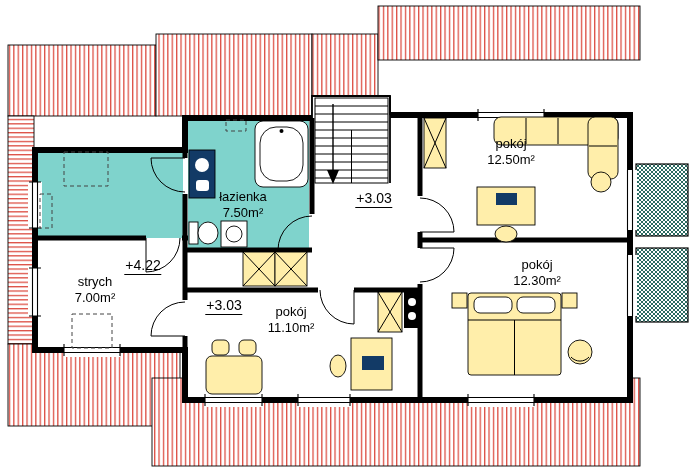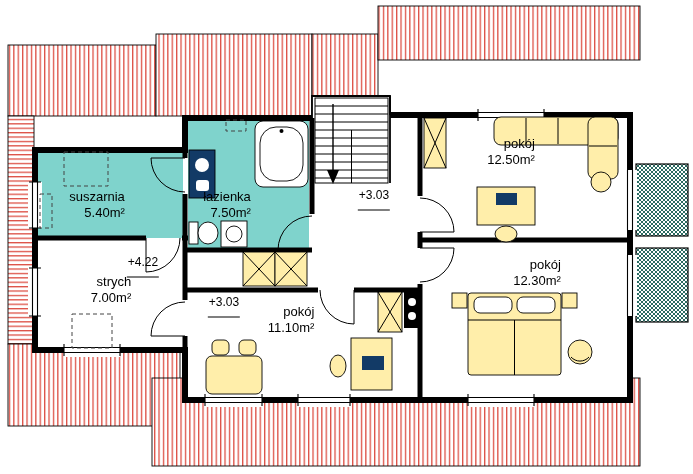--- a/index.html
+++ b/index.html
@@ -13,27 +13,27 @@
   .wi{stroke:var(--wall,#000);stroke-width:5;fill:none;}
   .wt{stroke:var(--wall,#000);stroke-width:1.8;fill:none;}
   .thin{stroke:#000;stroke-width:1;fill:none;}
   .win{stroke:#000;stroke-width:1.1;fill:none;}
   .furn{fill:var(--furniture,#ffeeaa);stroke:#000;stroke-width:.9;}
   .whitefix{fill:#fff;stroke:#000;stroke-width:.9;}
   .dashed{fill:none;stroke:#444;stroke-width:1;stroke-dasharray:4 3;}
   .roofrect{stroke:#000;stroke-width:.9;}
   
   .lbl{
-    position:absolute;transform:translate(-50%,-50%);text-align:right;
+    position:absolute;transform:translate(-50%,-50%);text-align:center;
     font-size:13px;line-height:1.25;color:#000;white-space:nowrap;
   }
   .lvl{
     position:absolute;transform:translate(-50%,-50%);
-    font-size:12px;color:#000;border-bottom:1px solid #000;
-    padding:0 1px 8px;white-space:nowrap;
+    font-size:14px;color:#000;border-bottom:1px solid #000;
+    padding:0 1px 1px;white-space:nowrap;
   }
 </style>
 </head>
 <body>
 
 <div class="stage">
 
 <svg width="693" height="474" viewBox="0 0 693 474">
   <defs>
     <pattern id="hatchV" width="4.4" height="4.4" patternUnits="userSpaceOnUse">
@@ -231,41 +231,37 @@
       <ellipse cx="338" cy="366" rx="8" ry="11" class="furn"></ellipse>
     </g>
     <g>
       <rect x="206" y="356" width="56" height="38" rx="6" class="furn"></rect>
       <rect x="212" y="340" width="17" height="15" rx="5" class="furn"></rect>
       <rect x="239" y="340" width="17" height="15" rx="5" class="furn"></rect>
     </g>
   </g>
 </svg>
 
-  <div class="lbl" style="left:97px;top:205px">
-    <div>suszarnia</div>
-    <div>5.40m²</div>
-  </div>
-  <div class="lbl" style="left:227px;top:205px">
+  <div class="lbl" style="left:243px;top:205px">
     <div>łazienka</div>
     <div>7.50m²</div>
   </div>
   <div class="lbl" style="left:291px;top:320px">
     <div>pokój</div>
     <div>11.10m²</div>
   </div>
   <div class="lbl" style="left:511px;top:152px">
     <div>pokój</div>
     <div>12.50m²</div>
   </div>
   <div class="lbl" style="left:537px;top:273px">
     <div>pokój</div>
     <div>12.30m²</div>
   </div>
-  <div class="lbl" style="left:111px;top:290px">
+  <div class="lbl" style="left:95px;top:290px">
     <div>strych</div>
     <div>7.00m²</div>
   </div>
 
   <div class="lvl" style="left:143px;top:266px">+4.22</div>
   <div class="lvl" style="left:374px;top:199px">+3.03</div>
   <div class="lvl" style="left:224px;top:306px">+3.03</div>
 
 </div>
 

